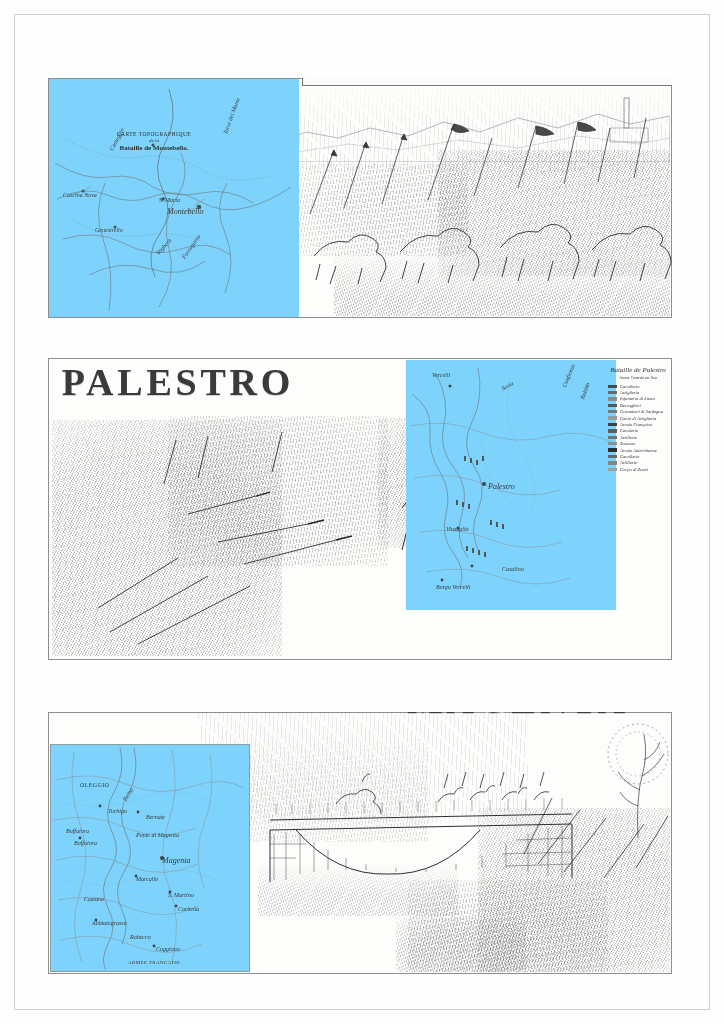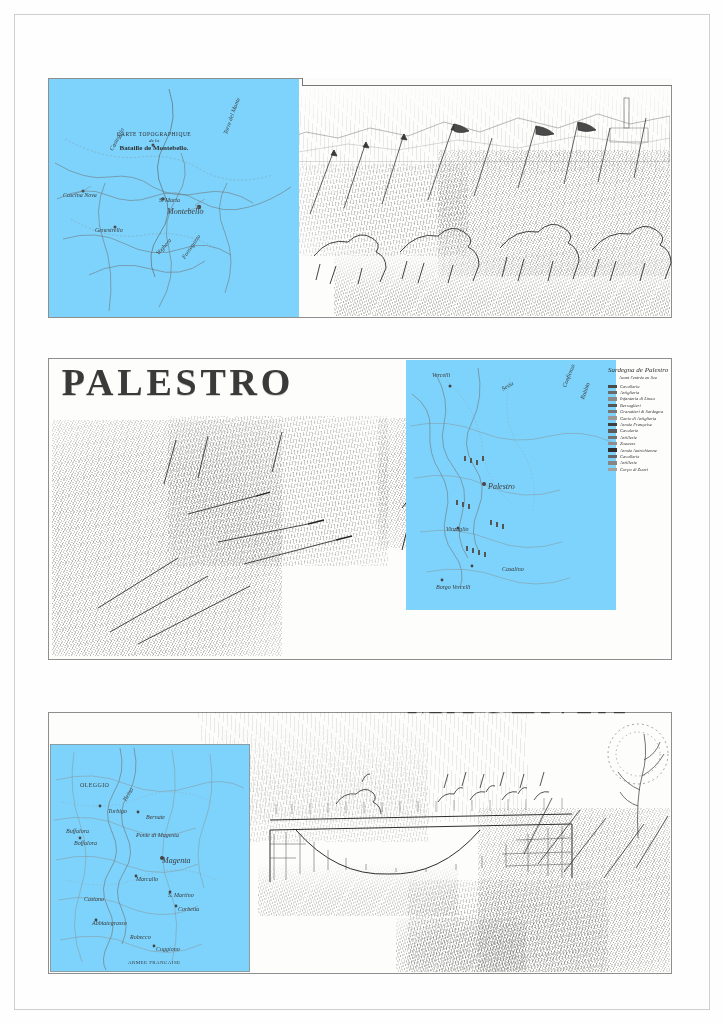--- a/index.html
+++ b/index.html
@@ -356,21 +356,21 @@
       <div class="map-label italic rot" style="left:96px; top:26px; transform:rotate(-30deg);">Sesia</div>
       <div class="map-label italic rot" style="left:158px; top:24px; transform:rotate(-68deg);">Confienza</div>
       <div class="map-label italic rot" style="left:176px; top:36px; transform:rotate(-70deg);">Robbio</div>
       <div class="map-label big" style="left:82px; top:122px;">Palestro</div>
       <div class="map-label italic" style="left:40px; top:166px;">Vinzaglio</div>
       <div class="map-label italic" style="left:96px; top:206px;">Casalino</div>
       <div class="map-label italic" style="left:30px; top:224px;">Borgo Vercelli</div>
     </div>
 
     <div class="legend" style="left:560px; top:8px; width:60px;">
-      <span class="legend-title">Sardegna de Palestro</span>
+      <span class="legend-title">Bataille de Palestro</span>
       <span class="legend-sub">Avant l'entrée en lice</span>
       <div class="legend-row">
           <span class="legend-swatch" style="background:#4a4a4a"></span>
           <span class="legend-label">Cavalleria</span>
         </div>
       <div class="legend-row">
           <span class="legend-swatch" style="background:#6a6a6a"></span>
           <span class="legend-label">Artiglieria</span>
         </div>
       <div class="legend-row">

